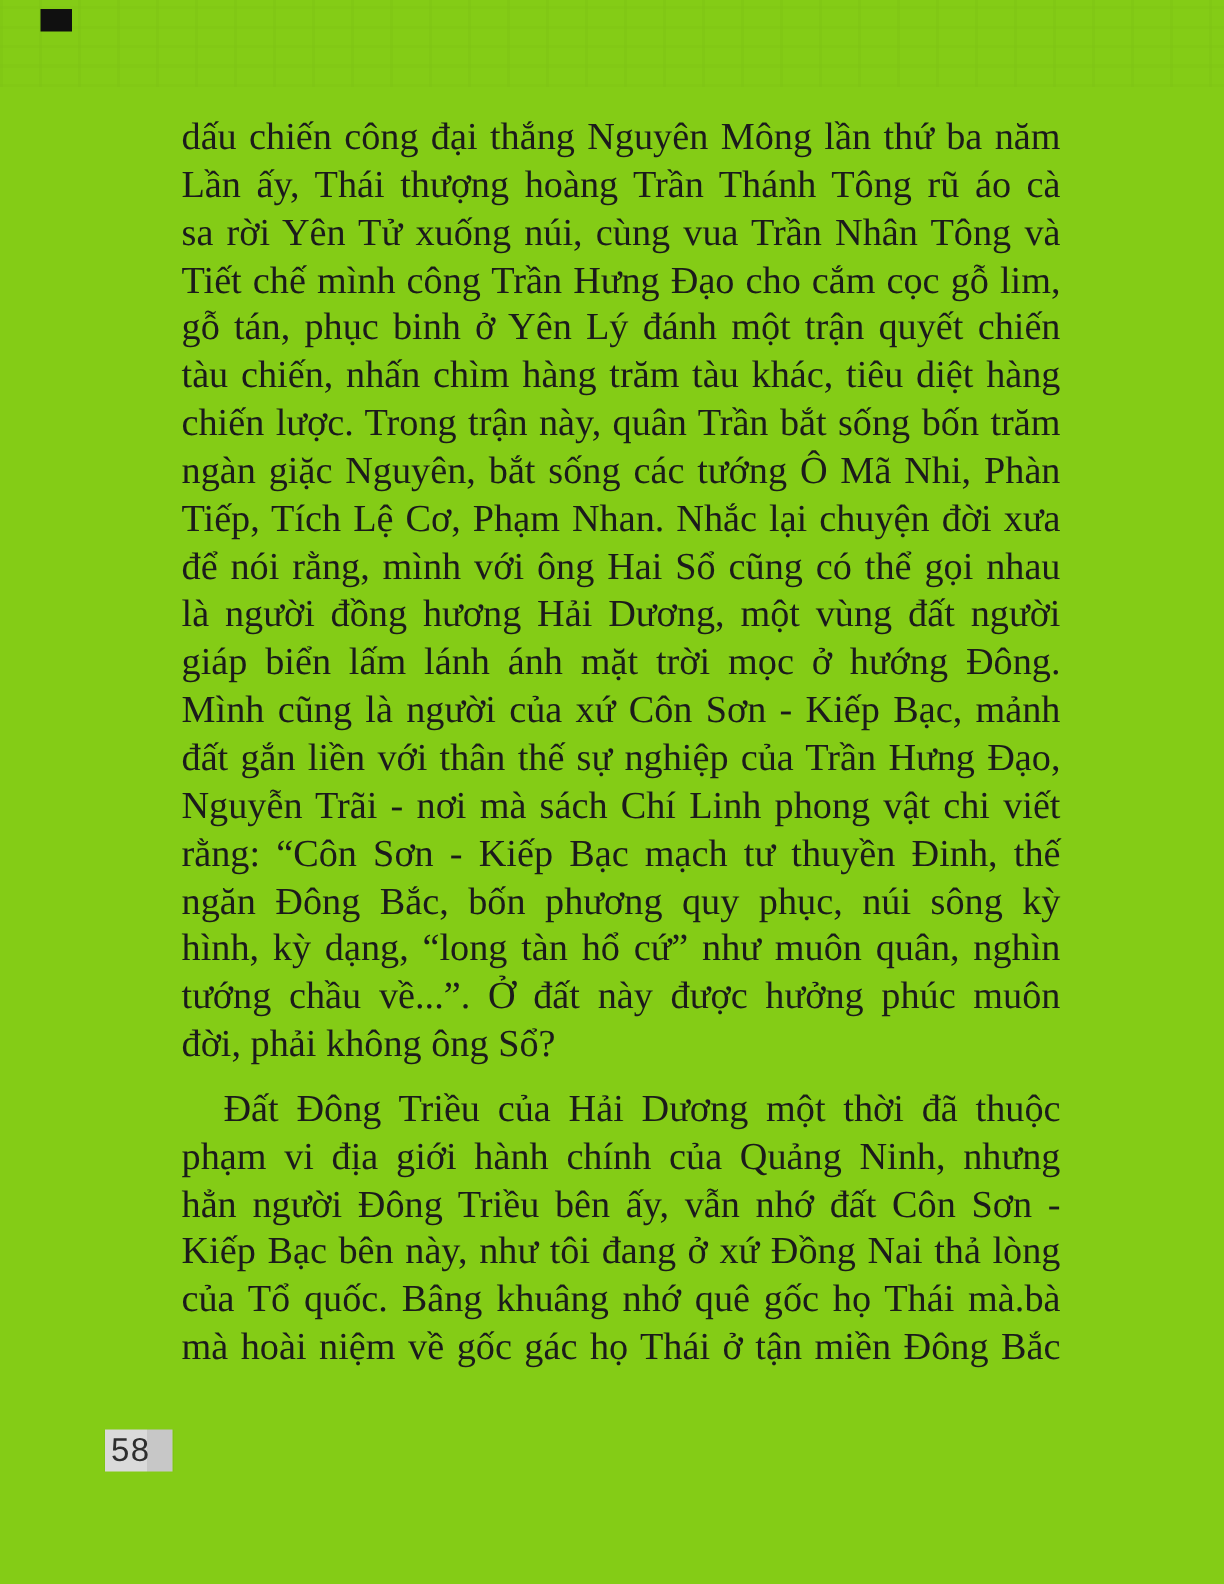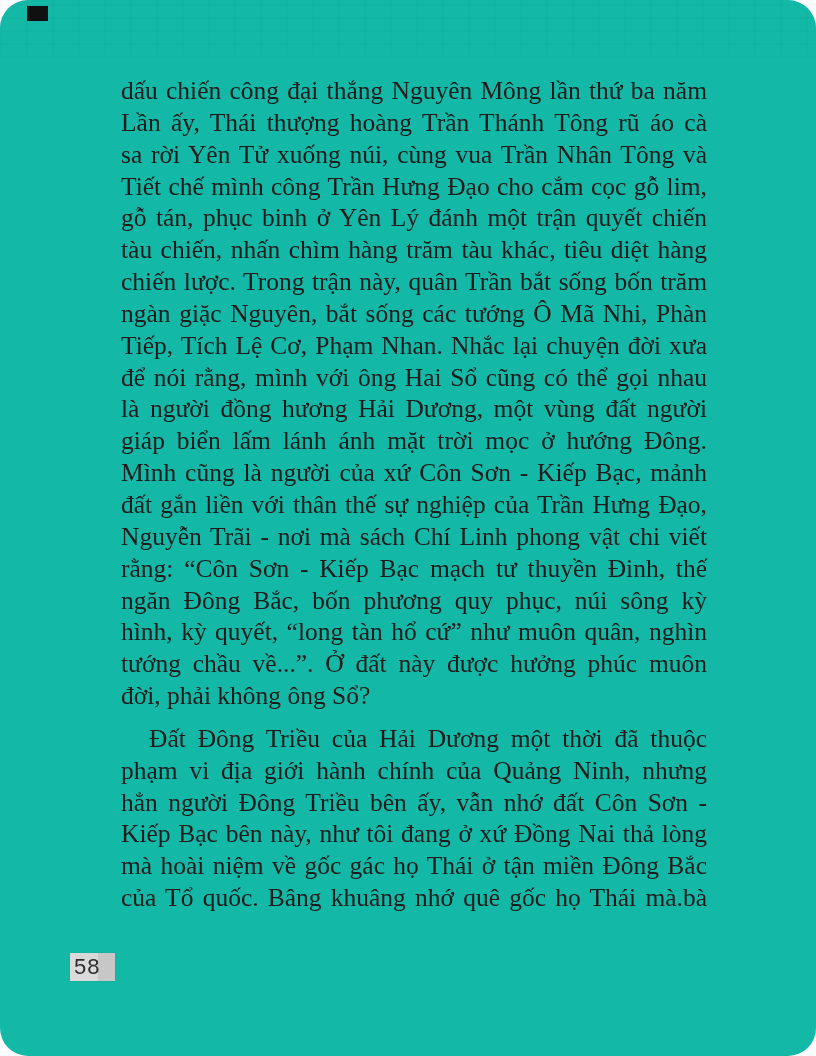--- a/index.html
+++ b/index.html
@@ -10,22 +10,21 @@
     width: 816px;
     height: 1056px;
     background: #fdfdfd;
     position: relative;
     overflow: hidden;
     font-family: "Liberation Serif", "DejaVu Serif", serif;
   }
   .page {
     position: absolute;
     inset: 0;
-    background: #14b8a6;
-    border-radius: 28px;
+    background: #84cc16;
   }
   
   .noise-band {
     position: absolute;
     top: 0; left: 0; right: 0;
     height: 58px;
     background:
       repeating-linear-gradient(90deg, rgba(0,0,0,0.022) 0 2px, rgba(0,0,0,0) 2px 26px),
       repeating-linear-gradient(0deg, rgba(0,0,0,0.018) 0 2px, rgba(0,0,0,0) 2px 13px);
     opacity: 0.7;
@@ -98,30 +97,30 @@
         <div class="line">ngàn giặc Nguyên, bắt sống các tướng Ô Mã Nhi, Phàn</div>
         <div class="line">Tiếp, Tích Lệ Cơ, Phạm Nhan. Nhắc lại chuyện đời xưa</div>
         <div class="line">để nói rằng, mình với ông Hai Sổ cũng có thể gọi nhau</div>
         <div class="line">là người đồng hương Hải Dương, một vùng đất người</div>
         <div class="line">giáp biển lấm lánh ánh mặt trời mọc ở hướng Đông.</div>
         <div class="line">Mình cũng là người của xứ Côn Sơn - Kiếp Bạc, mảnh</div>
         <div class="line">đất gắn liền với thân thế sự nghiệp của Trần Hưng Đạo,</div>
         <div class="line">Nguyễn Trãi - nơi mà sách Chí Linh phong vật chi viết</div>
         <div class="line">rằng: “Côn Sơn - Kiếp Bạc mạch tư thuyền Đinh, thế</div>
         <div class="line">ngăn Đông Bắc, bốn phương quy phục, núi sông kỳ</div>
-        <div class="line">hình, kỳ quyết, “long tàn hổ cứ” như muôn quân, nghìn</div>
+        <div class="line">hình, kỳ dạng, “long tàn hổ cứ” như muôn quân, nghìn</div>
         <div class="line">tướng chầu về...”. Ở đất này được hưởng phúc muôn</div>
         <div class="line no-justify-last">đời, phải không ông Sổ?</div>
       </div>
       <div class="para">
         <div class="line indented">Đất Đông Triều của Hải Dương một thời đã thuộc</div>
         <div class="line">phạm vi địa giới hành chính của Quảng Ninh, nhưng</div>
         <div class="line">hẳn người Đông Triều bên ấy, vẫn nhớ đất Côn Sơn -</div>
         <div class="line">Kiếp Bạc bên này, như tôi đang ở xứ Đồng Nai thả lòng</div>
+        <div class="line">của Tổ quốc. Bâng khuâng nhớ quê gốc họ Thái mà.bà</div>
         <div class="line">mà hoài niệm về gốc gác họ Thái ở tận miền Đông Bắc</div>
-        <div class="line">của Tổ quốc. Bâng khuâng nhớ quê gốc họ Thái mà.bà</div>
       </div>
     </div>
 
   <div class="page-number-box">
     <div class="page-number">58</div>
   </div>
 </div>
 
 </body></html>

